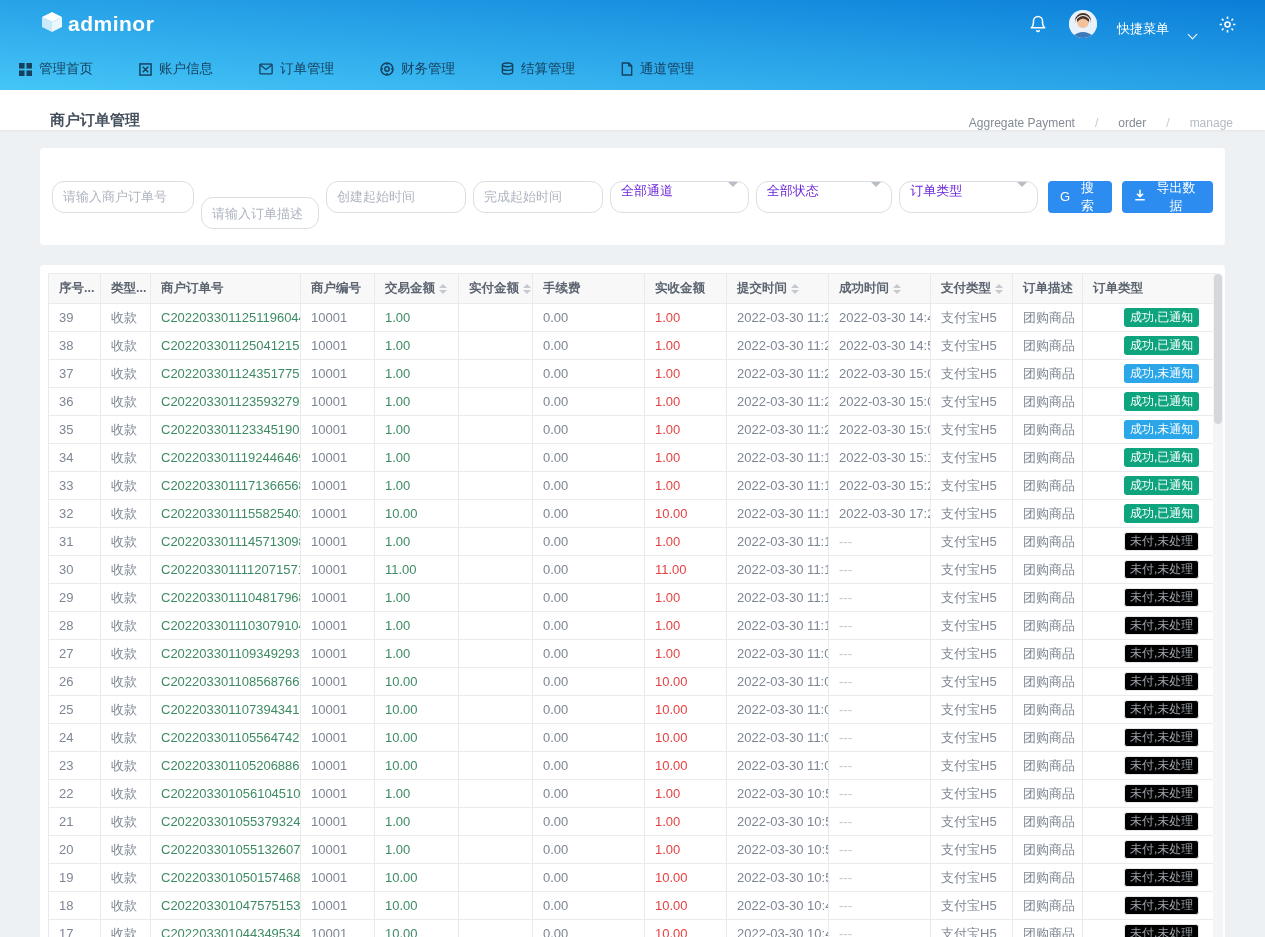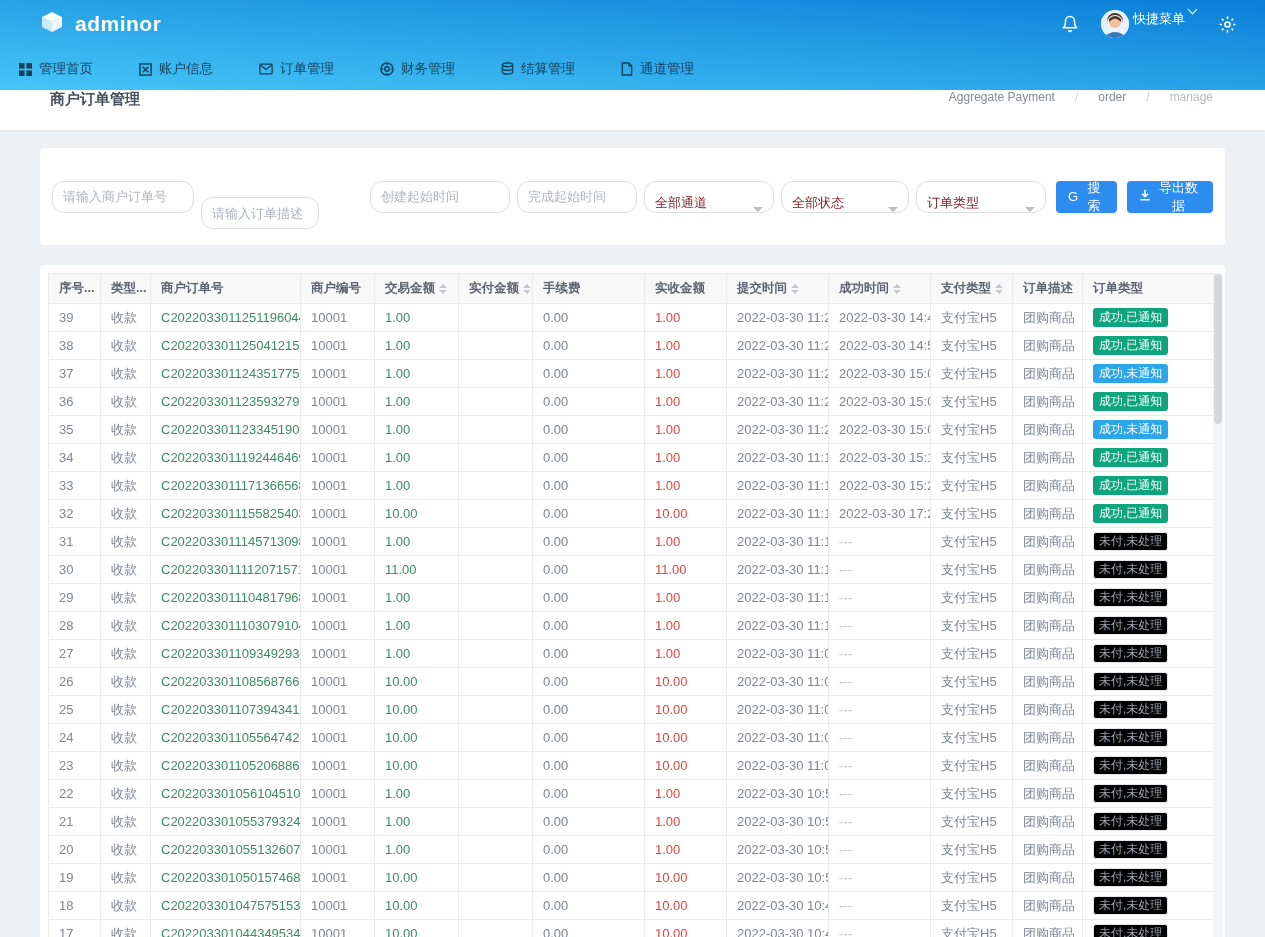--- a/index.html
+++ b/index.html
@@ -3,68 +3,68 @@
 <meta charset="utf-8">
 <style>
   * { margin:0; padding:0; box-sizing:border-box; }
   html,body { width:1265px; height:937px; overflow:hidden; background:#eef1f4;
               font-family:"Liberation Sans","DejaVu Sans",sans-serif; }
 
   
   .topbar { width:100%; height:90px;
             background:linear-gradient(to top right, var(--header-grad-start,#45c6f7), var(--header-grad-end,#0a7ed8)); }
   .topbar-row1 { height:48px; display:flex; align-items:center; justify-content:space-between; padding:0 28px 0 40px; }
-  .logo { display:flex; align-items:center; gap:11px; color:#fff; font-size:21px; font-weight:bold; letter-spacing:.5px; }
+  .logo { display:flex; align-items:center; gap:4px; color:#fff; font-size:21px; font-weight:bold; letter-spacing:.5px; }
   .topbar-right { display:flex; align-items:center; gap:22px; color:#fff; }
   .icon-btn { display:flex; align-items:center; justify-content:center; cursor:pointer; }
-  .avatar-wrap { display:flex; align-items:flex-start; gap:4px; cursor:pointer; }
+  .avatar-wrap { display:flex; align-items:flex-end; gap:20px; cursor:pointer; }
   .avatar { width:28px; height:28px; border-radius:50%; overflow:hidden; background:#dfeefc; }
   .user-label { font-size:13px; color:#fff; }
   .chev { width:7px; height:7px; border-right:1.5px solid #fff; border-bottom:1.5px solid #fff;
           transform:rotate(45deg); margin-top:-4px; }
 
   .navbar { height:42px; display:flex; align-items:center; padding:0 19px; gap:46px; }
   .nav-item { display:flex; align-items:center; gap:7px; font-size:13.5px; color:#16415e; cursor:pointer; }
   .nav-item svg { display:block; }
 
   
-  .titlebar { height:40px; background:#fff; display:flex; align-items:flex-start; justify-content:space-between;
-              padding:0 52px 0 50px; box-shadow:0 1px 2px rgba(0,0,0,.05); }
+  .titlebar { height:40px; background:#fff; display:flex; align-items:flex-end; justify-content:space-between;
+              padding:0 32px 0 50px; box-shadow:0 1px 2px rgba(0,0,0,.05); }
   .page-title { font-size:15px; font-weight:bold; color:#45505e; }
   .breadcrumb { font-size:12px; color:#848b96; display:flex; gap:20px; align-items:center; }
   .breadcrumb .sep { color:#c4c9cf; }
   .breadcrumb .last { color:#b3bac1; }
 
   
   .content { padding:18px 40px 0 40px; }
   .card { background:#fff; border-radius:4px; }
   .filter-card { padding:16px 12px; display:flex; align-items:center; gap:7px; margin-bottom:20px; }
   .f-input, .f-select { height:32px; border:1px solid #dcdee2; border-radius:12px; background:#fff;
                         font-size:13px; padding:0 10px; color:#657180; }
   .f-input::placeholder { color:#aeb5bf; }
-  .f-select { display:flex; align-items:flex-end; justify-content:space-between; color:#7f1d1d; cursor:pointer;font-family:Liberation Serif, serif; }
+  .f-select { display:flex; align-items:flex-start; justify-content:space-between; color:#6d28d9; cursor:pointer;font-family:Liberation Serif, serif; }
   .f-select .caret { width:0; height:0; border-left:5px solid transparent; border-right:5px solid transparent;
                      border-top:5px solid #b8bdc6; margin-left:8px; }
   .btn { height:32px; border:none; border-radius:4px; background:var(--accent,#2d8cf0); color:#fff; font-size:13px;
          display:inline-flex; align-items:center; gap:5px; padding:0 12px; cursor:pointer; margin-left:3px; }
 
   
   .table-card { padding:8px; position:relative; height:730px; }
   table { border-collapse:collapse; table-layout:fixed; width:1160px; font-size:13px; }
   th, td { border:1px solid #e8eaec; text-align:left; padding:4px 10px; white-space:nowrap; overflow:hidden; }
   thead th { background:#f8f8f9; color:#5c6470; font-weight:bold; height:30px; font-size:12.5px; }
   tbody td { height:25px; color:#7d8694; }
   td.c-order_no, td.c-amount { color:var(--amount-green,#3d8b63); }
   td.c-received { color:var(--amount-red,#e64242); }
   td.muted { color:#c0c4cc; }
   .sort { display:inline-flex; flex-direction:column; vertical-align:middle; margin-left:4px; gap:2px; }
   .sort i { width:0; height:0; border-left:4px solid transparent; border-right:4px solid transparent; display:block; }
   .sort .up { border-bottom:4px solid #c5c8ce; }
   .sort .dn { border-top:4px solid #c5c8ce; }
-  .badge { display:inline-block; padding:2px 6px; font-size:12px; border-radius:3px; line-height:15px; }
+  .badge { display:inline-block; padding:2px 6px; font-size:12px; border-radius:3px; line-height:15px;margin-left:31px; }
   .badge-green { background:var(--badge-success,#0ea57e); color:#fff; }
   .badge-blue  { background:var(--badge-notify,#2ba6e9); color:#fff; }
   .badge-gray  { background:#000000; color:#9aa0a8; border:1px solid #e5e7ea; padding:1px 5px; }
   .vscroll { position:absolute; top:8px; right:2px; width:10px; height:98%; background:#f4f5f7; border-radius:5px; }
   .vscroll .thumb { width:8px; margin:1px; height:150px; background:#d4d8dd; border-radius:4px; }
 </style>
 </head>
 <body>
 
 <div class="topbar">
@@ -178,22 +178,22 @@
     <span class="sep">/</span>
     <span class="last">manage</span>
   </div>
 </div>
 
 <div class="content">
 
   <div class="card filter-card">
     <input class="f-input" style="width: 142px;" placeholder="请输入商户订单号">
     <input class="f-input" style="width: 118px; margin-top: 33px;" placeholder="请输入订单描述">
-    <input class="f-input" style="width: 140px; margin-left: 44px;" placeholder="创建起始时间">
-    <input class="f-input" style="width: 120px;" placeholder="完成起始时间">
+    <input class="f-input" style="width: 140px;" placeholder="创建起始时间">
+    <input class="f-input" style="width: 130px;" placeholder="完成起始时间">
     <div class="f-select" style="width:142px">
       <span>全部通道</span>
       <span class="caret"></span>
     </div>
     <div class="f-select" style="width:140px">
       <span>全部状态</span>
       <span class="caret"></span>
     </div>
     <div class="f-select" style="width:142px">
       <span>订单类型</span>

